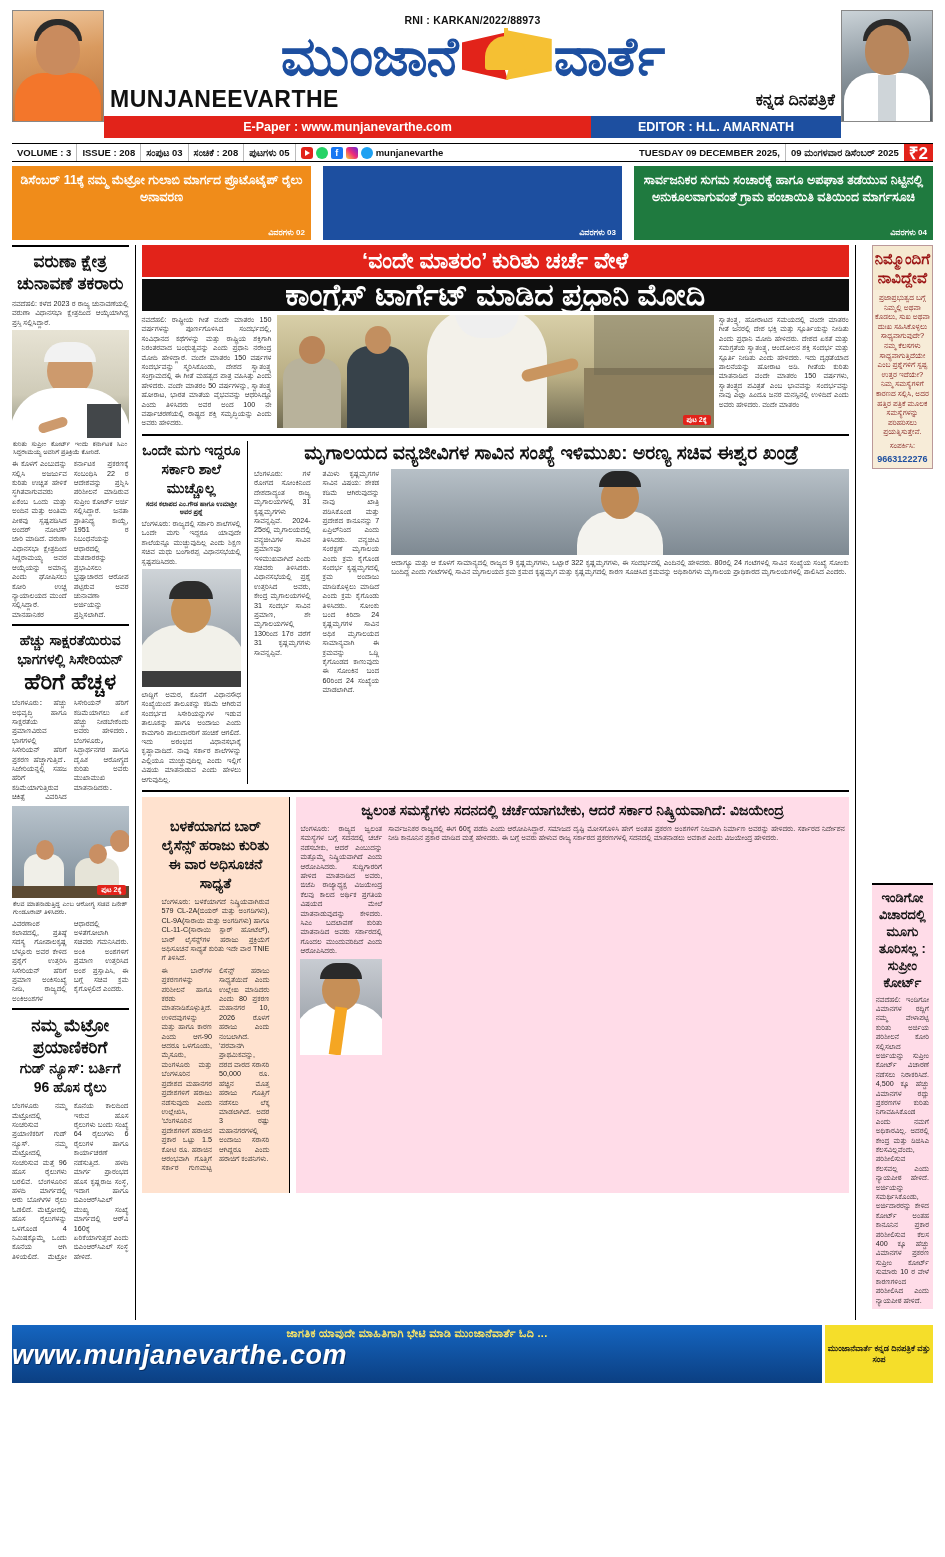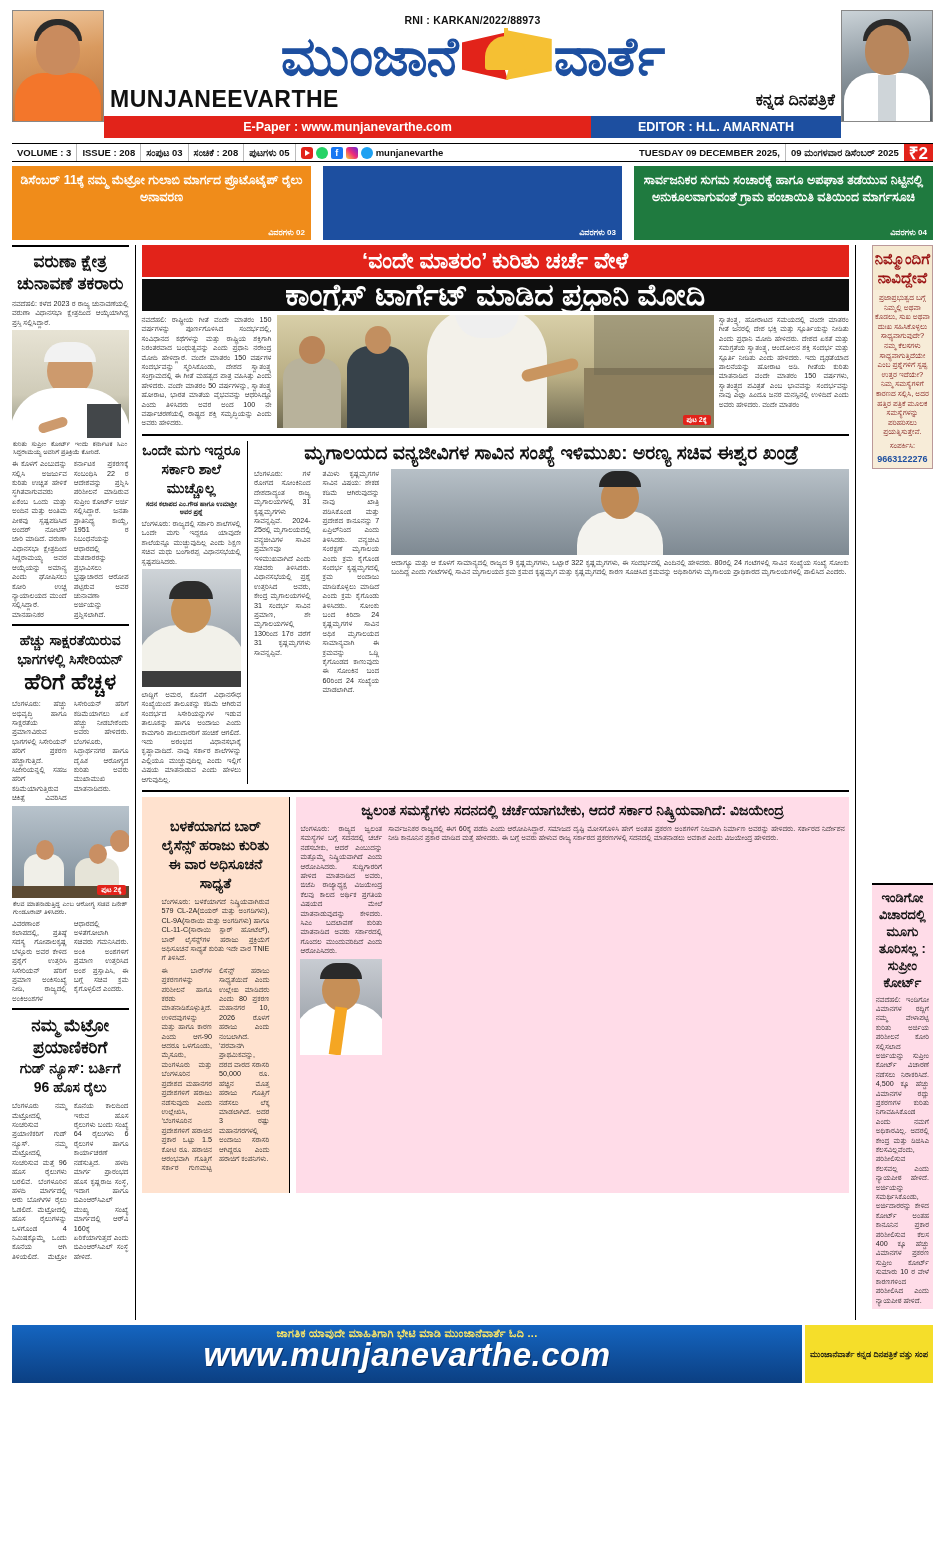--- a/index.html
+++ b/index.html
@@ -112,23 +112,23 @@
   .rr-body { font-size:7.4px; line-height:9.6px; text-align:center; padding:3px 2px; color:#7a1010; }
   .rr-phone { font-size:9px; font-weight:bold; color:#1d4fa0; text-align:center; }
 
   .pinkbox { background:#ffdce8; }
   .peachbox { background:#ffe2cf; }
 
   
   .footer { margin-top:5px; height:58px; display:flex; gap:3px; }
   .foot-main { flex:1 1 auto; background:linear-gradient(180deg,#1565c0,#0b3f82); position:relative; overflow:hidden; }
   .foot-top { text-align:center; color:#ffe866; font-size:11px; font-weight:bold; padding-top:2px; letter-spacing:.3px; }
-  .foot-url { text-align:center; color:#fff; font-size:33px; font-weight:bold; font-style:italic; letter-spacing:.5px; line-height:30px;
+  .foot-url { color:#fff; font-size:27px; font-weight:bold; font-style:italic; letter-spacing:.5px; line-height:30px;
       text-shadow:1px 1px 0 #0a2f63; }
-  .foot-side { width:128px; background:#f5de2a; display:flex; flex-direction:column; align-items:center; justify-content:center;
+  .foot-side { width:108px; background:#f5de2a; display:flex; flex-direction:column; align-items:center; justify-content:center;
       font-size:8.2px; font-weight:bold; line-height:11px; text-align:center; color:#111; }
 </style>
 </head>
 <body>
 
 <div class="page">
 
   <div class="masthead">
     <div class="mh-photo left">
       <div class="body"></div>
@@ -216,21 +216,21 @@
         </div>
         <div class="cap">ಕುರಿತು ಸುಪ್ರೀಂ ಕೋರ್ಟ್ ಇಂದು ಕರ್ನಾಟಕ ಸಿಎಂ ಸಿದ್ದರಾಮಯ್ಯ ಅವರಿಗೆ ಪ್ರತಿಕ್ರಿಯೆ ಕೋರಿದೆ.</div>
         <div class="body-k cols2">ಈ ಕೊಳಗೆ ಎಂಬುದನ್ನು ಸಲ್ಲಿಸಿ ಅಜರ್ಜುವ ಕುರಿತು ಉಚ್ಚಿತ ಹೇಳಿಕೆ ಸ್ಥಗಿತವಾಗುವವರು ಏಕೆಂಬ ಒಂದು ಮತ್ತು ಅಂದಿನ ಮತ್ತು ಅಂತಿಮ ಪೀಠವು ಸ್ಪಷ್ಟಪಡಿಸಿದ ಅಂದರ್ ನೋಟಿಸ್ ಜಾರಿ ಮಾಡಿದೆ.
 ವರುಣಾ ವಿಧಾನಸಭಾ ಕ್ಷೇತ್ರದಿಂದ ಸಿದ್ದರಾಮಯ್ಯ ಅವರ ಆಯ್ಕೆಯನ್ನು ಅಮಾನ್ಯ ಎಂದು ಘೋಷಿಸಲು ಕೋರಿ ಉಚ್ಚ ನ್ಯಾಯಾಲಯದ ಮುಂದೆ ಸಲ್ಲಿಸಿದ್ದಾರೆ. ಮಾನಹಾನಿಕರ ಕರ್ನಾಟಕ ಪ್ರಕರಣಕ್ಕೆ ಸಂಬಂಧಿಸಿ 22 ರ ಆದೇಶವನ್ನು ಪ್ರಶ್ನಿಸಿ ಪರಿಶೀಲನೆ ಮಾಡಿರುವ ಸುಪ್ರೀಂ ಕೋರ್ಟ್ ಅರ್ಜಿ ಸಲ್ಲಿಸಿದ್ದಾರೆ.
 ಜನತಾ ಪ್ರಾತಿನಿಧ್ಯ ಕಾಯ್ದೆ, 1951 ರ ನಿಬಂಧನೆಯನ್ನು ಆಧಾರದಲ್ಲಿ ಮತದಾರರನ್ನು ಪ್ರಭಾವಿಸಲು ಭ್ರಷ್ಟಾಚಾರದ ಆರೋಪ ಪಟ್ಟಿರುವ ಅವರ ಚುನಾವಣಾ ಅರ್ಜಿಯನ್ನು ಪ್ರಶ್ನಿಸಲಾಗಿದೆ.</div>
       </div>
 
       <div class="rule-t" style="margin-top:5px;padding-top:5px;">
         <div class="hl-kan small">ಹೆಚ್ಚು ಸಾಕ್ಷರತೆಯಿರುವ ಭಾಗಗಳಲ್ಲಿ ಸಿಸೇರಿಯನ್</div>
         <div class="hl-kan" style="font-size:22px;line-height:26px;">ಹೆರಿಗೆ ಹೆಚ್ಚಳ</div>
-        <div class="body-k cols2" style="margin-top:4px;">ಬೆಂಗಳೂರು: ಹೆಚ್ಚು ಅಭಿವೃದ್ಧಿ ಹಾಗೂ ಸಾಕ್ಷರತೆಯ ಪ್ರಮಾಣವಿರುವ ಭಾಗಗಳಲ್ಲಿ ಸಿಸೇರಿಯನ್ ಹೆರಿಗೆ ಪ್ರಕರಣ ಹೆಚ್ಚಾಗುತ್ತಿದೆ. ಸಿಜೇರಿಯನ್ನಲ್ಲಿ ಸಹಜ ಹೆರಿಗೆ ಕಡಿಮೆಯಾಗುತ್ತಿರುವ ಚಿಕಿತ್ಸೆ ವಿವರಿಸಿದ ಸಿಸೇರಿಯನ್ ಹೆರಿಗೆ ಕಡಿಮೆಯಾಗಲು ಏಕೆ ಹೆಚ್ಚು ನೀಡಬೇಕೆಂದು ಅವರು ಹೇಳಿದರು. ಬೆಂಗಳೂರು, ಸಿದ್ಧಾರ್ಥನಗರ ಹಾಗೂ ದೈಹಿಕ ಆರೋಗ್ಯದ ಕುರಿತು ಅವರು ಮುಖಾಮುಖಿ ಮಾತನಾಡಿದರು.</div>
+        <div class="body-k cols2" style="margin-top:4px;font-family:Liberation Mono, monospace;">ಬೆಂಗಳೂರು: ಹೆಚ್ಚು ಅಭಿವೃದ್ಧಿ ಹಾಗೂ ಸಾಕ್ಷರತೆಯ ಪ್ರಮಾಣವಿರುವ ಭಾಗಗಳಲ್ಲಿ ಸಿಸೇರಿಯನ್ ಹೆರಿಗೆ ಪ್ರಕರಣ ಹೆಚ್ಚಾಗುತ್ತಿದೆ. ಸಿಜೇರಿಯನ್ನಲ್ಲಿ ಸಹಜ ಹೆರಿಗೆ ಕಡಿಮೆಯಾಗುತ್ತಿರುವ ಚಿಕಿತ್ಸೆ ವಿವರಿಸಿದ ಸಿಸೇರಿಯನ್ ಹೆರಿಗೆ ಕಡಿಮೆಯಾಗಲು ಏಕೆ ಹೆಚ್ಚು ನೀಡಬೇಕೆಂದು ಅವರು ಹೇಳಿದರು. ಬೆಂಗಳೂರು, ಸಿದ್ಧಾರ್ಥನಗರ ಹಾಗೂ ದೈಹಿಕ ಆರೋಗ್ಯದ ಕುರಿತು ಅವರು ಮುಖಾಮುಖಿ ಮಾತನಾಡಿದರು.</div>
         <div class="photo" style="height:92px;margin-top:3px;background:linear-gradient(180deg,#b8c3cc 0%,#7c8b97 100%);">
           <div class="pstage">
             <div style="position:absolute;left:12px;bottom:0;width:40px;height:44px;background:#f0efe8;border-radius:14px 14px 0 0;"></div>
             <div style="position:absolute;left:24px;bottom:38px;width:18px;height:20px;border-radius:50%;background:#c98f63;"></div>
             <div style="position:absolute;left:82px;bottom:0;width:46px;height:52px;background:#ffffff;border-radius:16px 16px 0 0;"></div>
             <div style="position:absolute;left:98px;bottom:46px;width:20px;height:22px;border-radius:50%;background:#c98f63;"></div>
             <div style="position:absolute;right:10px;bottom:0;width:44px;height:40px;background:#e6e4d8;border-radius:14px 14px 0 0;"></div>
             <div style="position:absolute;right:22px;bottom:34px;width:18px;height:20px;border-radius:50%;background:#c98f63;"></div>
             <div style="position:absolute;left:0;bottom:0;width:100%;height:12px;background:#5c4a33;"></div>
           </div>

